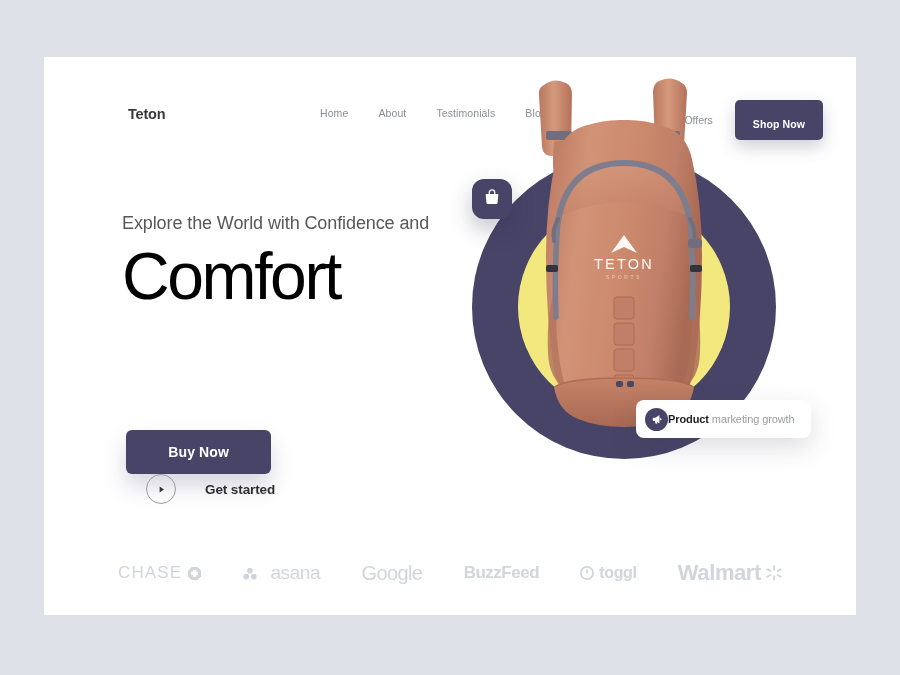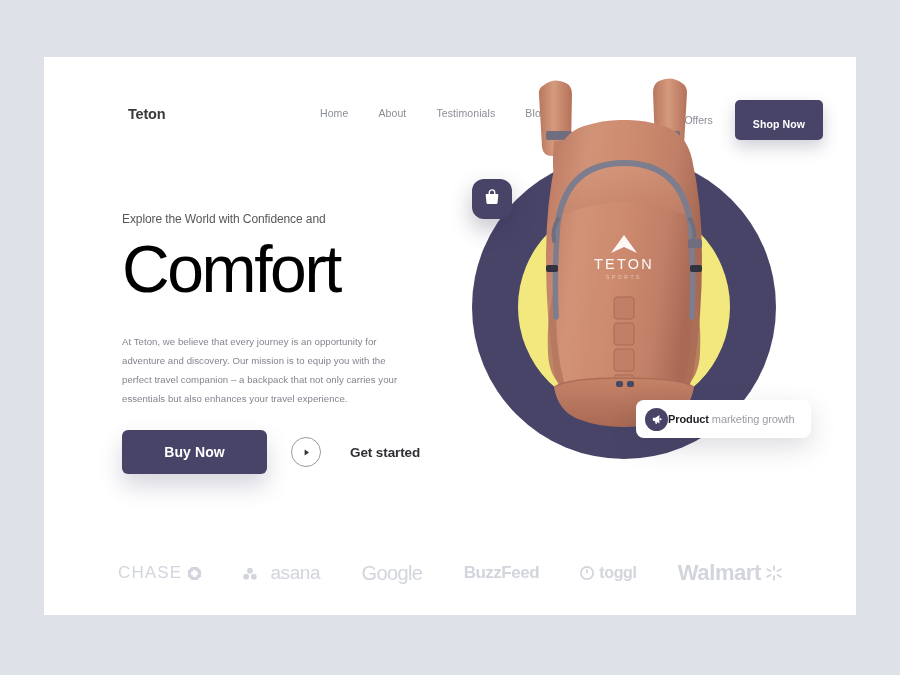--- a/index.html
+++ b/index.html
@@ -88,21 +88,21 @@
   }
 
   
   .hero-copy {
     position: absolute;
     left: 78px;
     top: 155px;
     width: 350px;
   }
   .eyebrow {
-    font-size: 12px;
+    font-size: 18px;
     color: #58585c;
     letter-spacing: -0.1px;
     line-height: 1.3;
   }
   .headline {
     font-size: 66px;
     line-height: 1.0;
     font-weight: normal;
     color: #000000;
     letter-spacing: -2.4px;
@@ -117,20 +117,21 @@
     letter-spacing: 0.05px;
   }
 
   
   .cta-row {
     position: absolute;
     left: 78px;
     top: 373px;
     display: flex;
     align-items: center;
+    flex-direction: column;
   }
   .buy-now-btn {
     background: #474468;
     color: #ffffff;
     font-size: 14px;
     font-weight: bold;
     letter-spacing: 0.1px;
     width: 145px;
     height: 44px;
     border: none;
@@ -291,21 +292,20 @@
 
     <div class="nav-right">
       <span class="nav-offers">Offers</span>
       <button class="shop-now-btn">Shop Now</button>
     </div>
   </div>
 
   <div class="hero-copy">
     <div class="eyebrow">Explore the World with Confidence and</div>
     <div class="headline">Comfort</div>
-    <p class="hero-para">At Teton, we believe that every journey is an opportunity for adventure and discovery. Our mission is to equip you with the perfect travel companion – a backpack that not only carries your essentials but also enhances your travel experience.</p>
   </div>
 
   <div class="cta-row">
     <button class="buy-now-btn">Buy Now</button>
 
     <div class="get-started-wrap">
       <span class="play-circle">
         <svg width="9" height="9" viewBox="0 0 9 9">
           <path d="M2.6 1.6 L7 4.5 L2.6 7.4 Z" fill="#33333a"></path>
         </svg>

